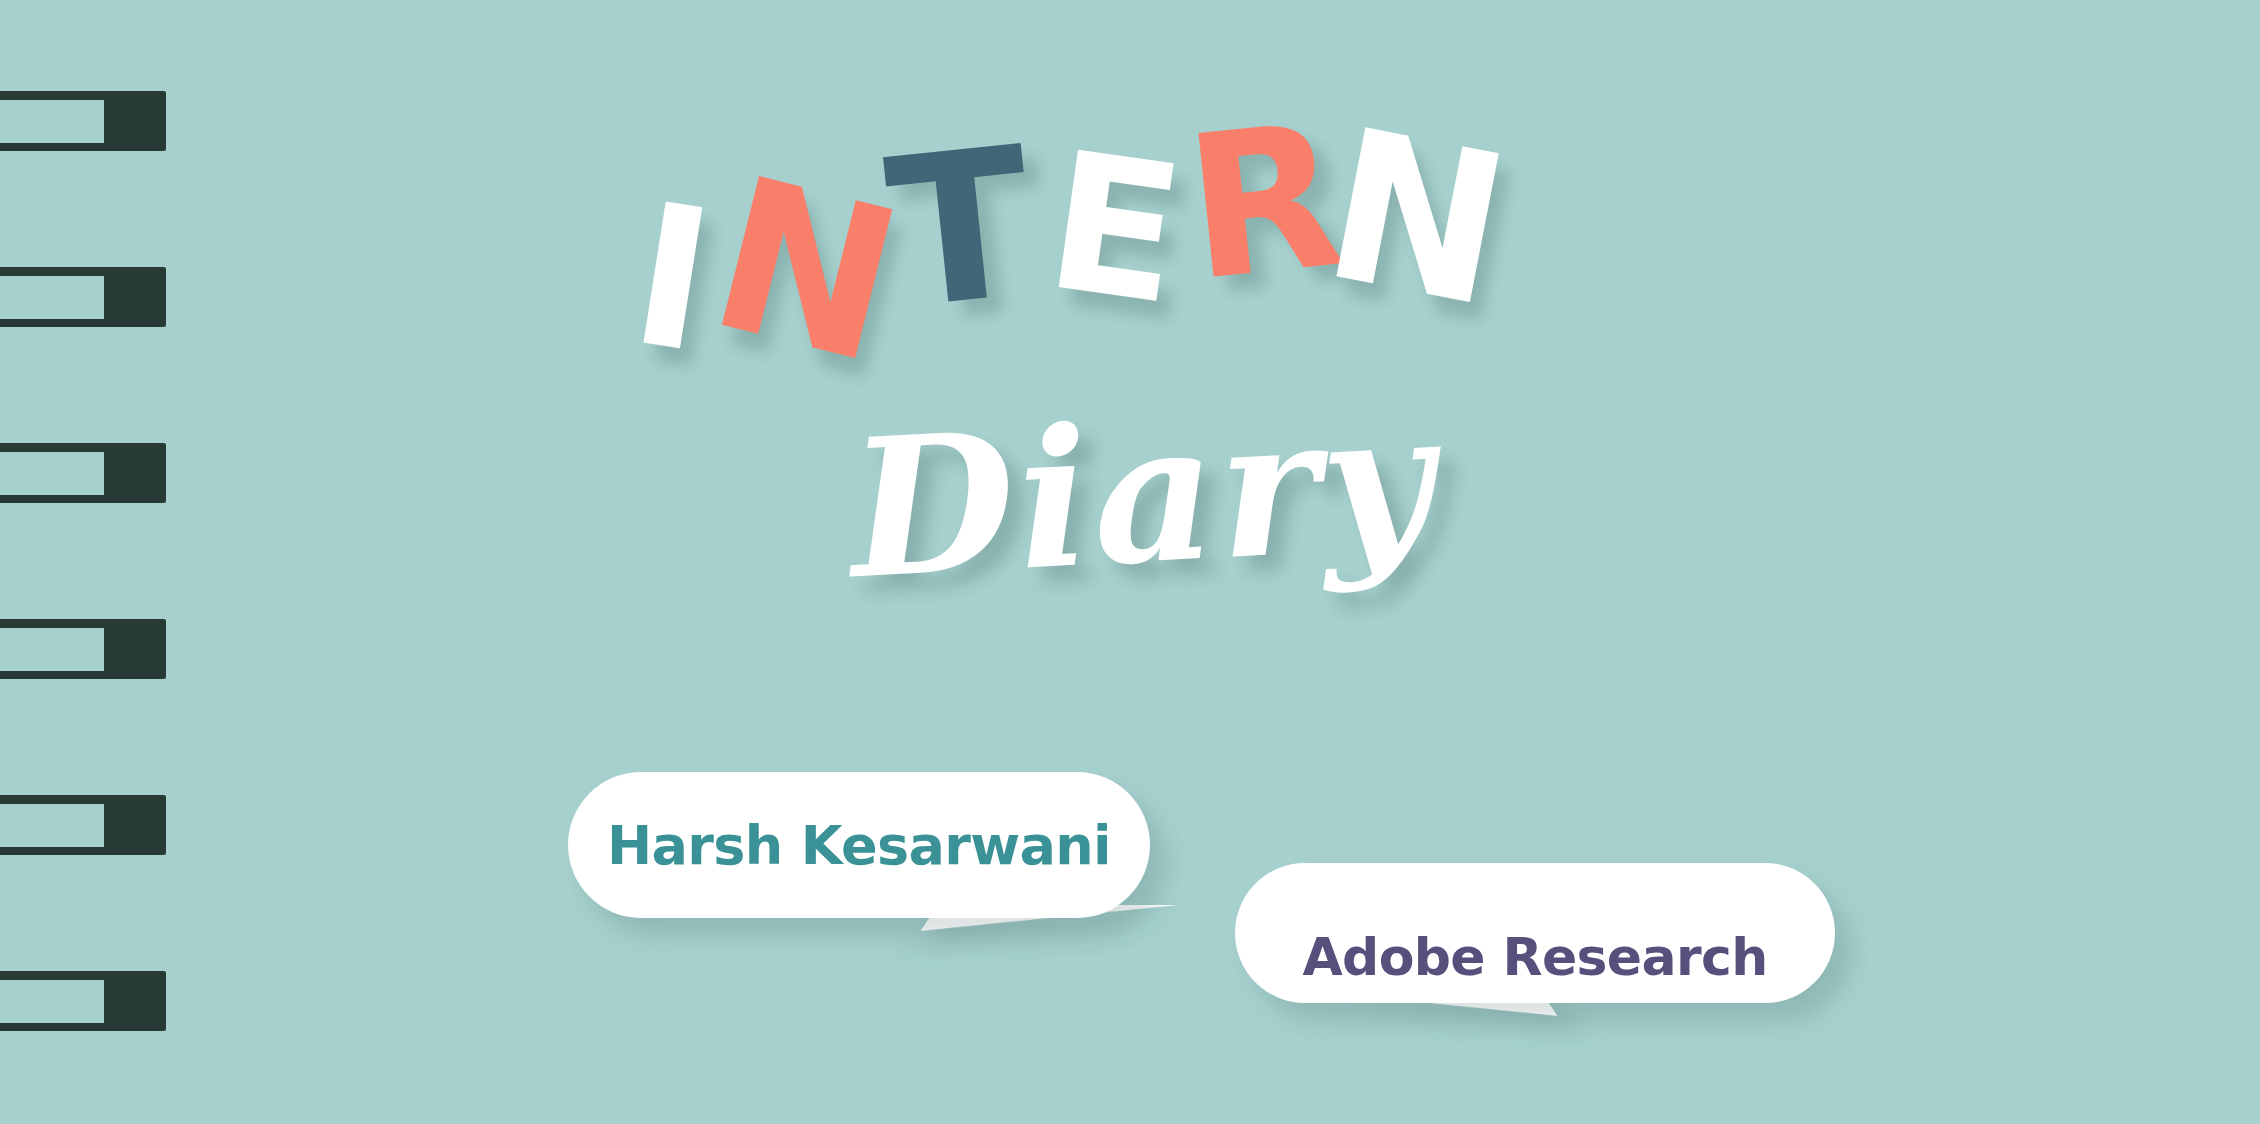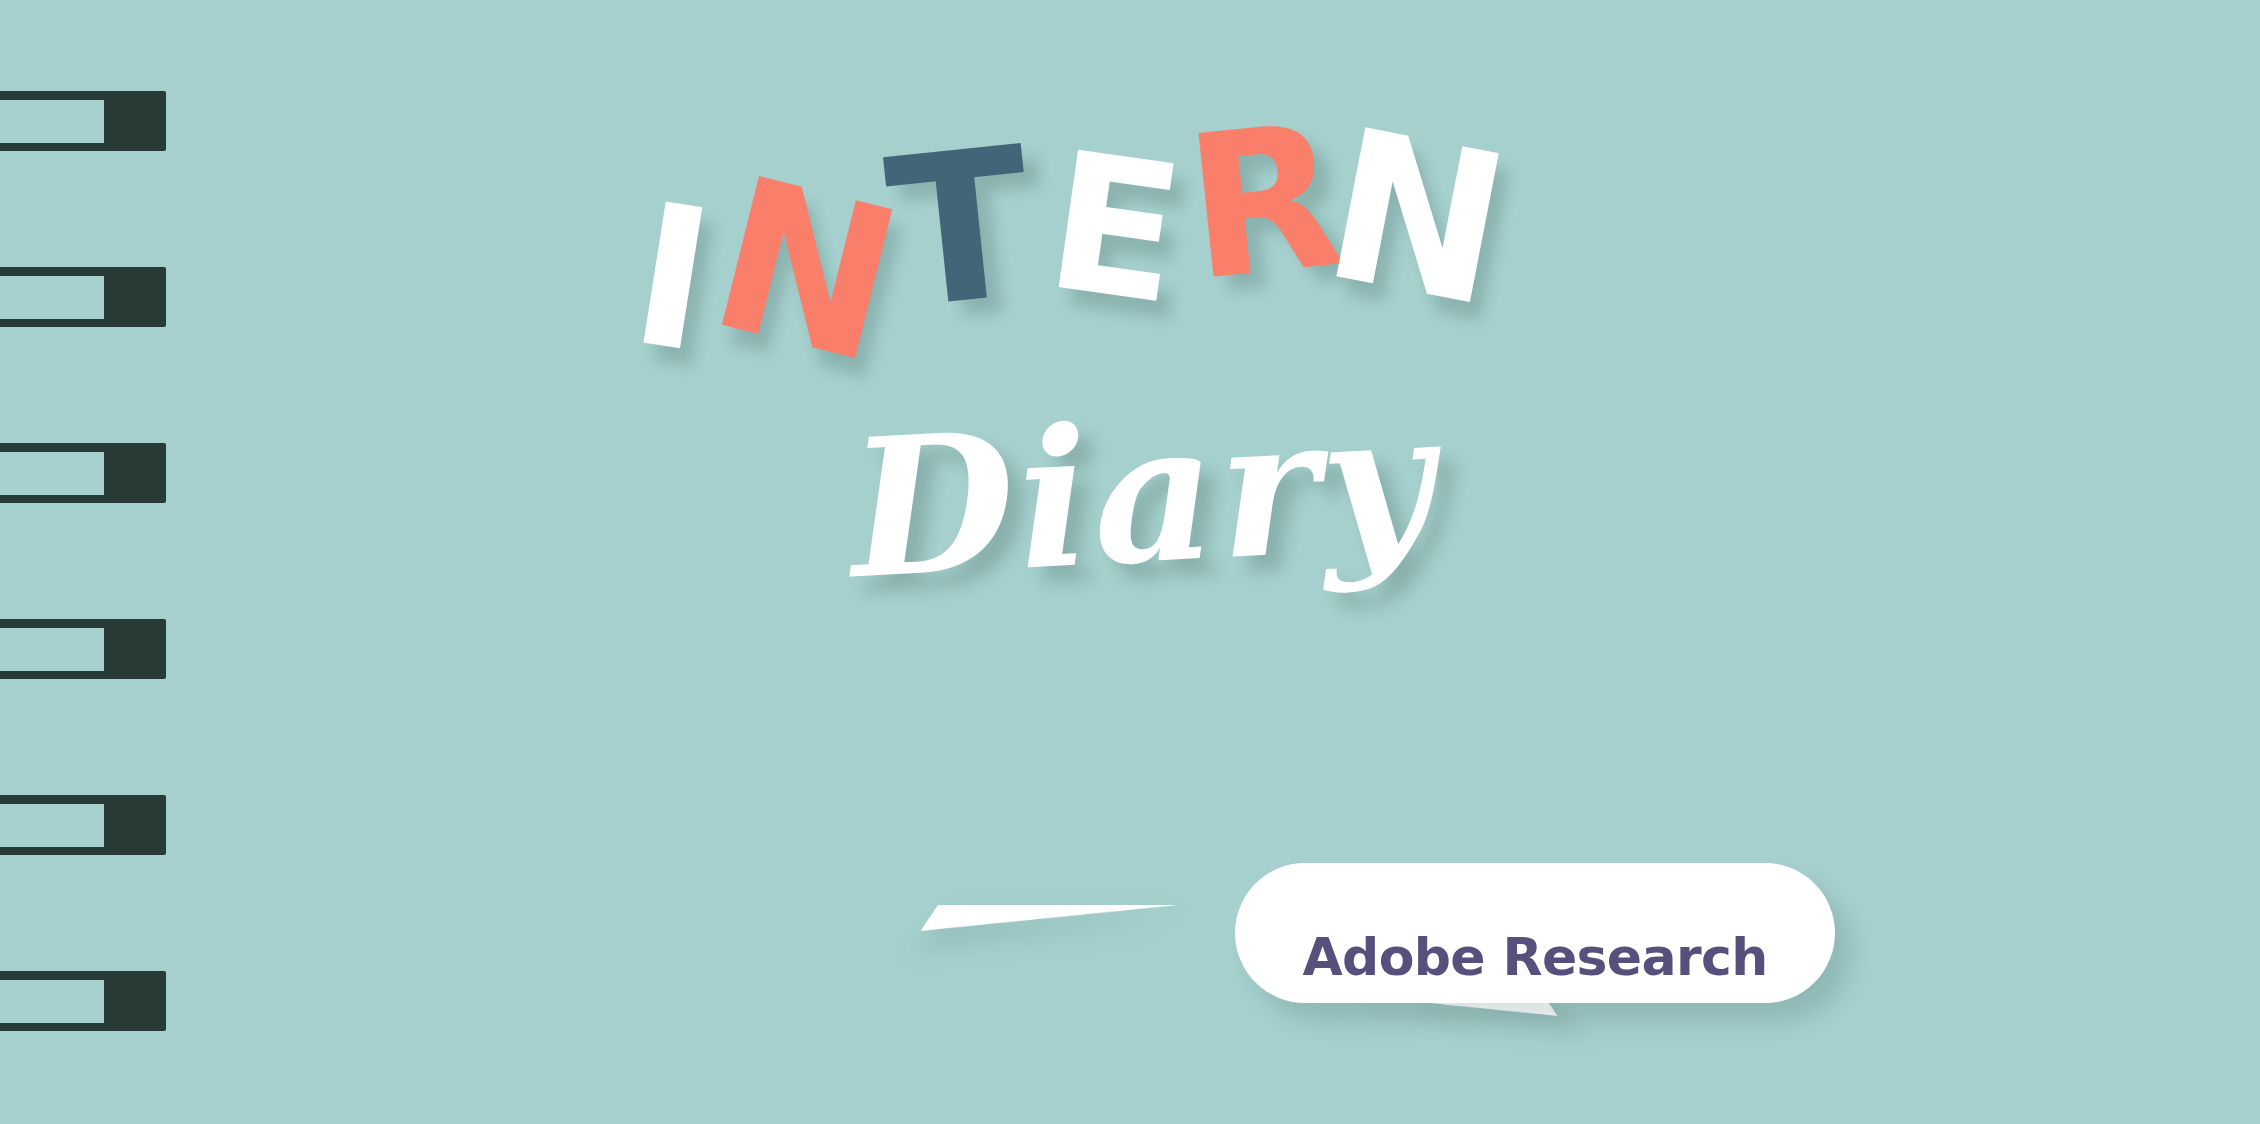--- a/index.html
+++ b/index.html
@@ -182,19 +182,22 @@
       <span class="ltr" style="left: 450px; top: 14px; font-size: 190px; color: rgb(255, 255, 255); transform: rotate(8deg); text-shadow: rgba(40, 70, 70, 0.2) 14px 16px 14px;">E</span>
       <span class="ltr" style="left: 588px; top: -16px; font-size: 198px; color: rgb(250, 127, 107); transform: rotate(-6deg); text-shadow: rgba(40, 70, 70, 0.2) 14px 16px 14px;">R</span>
       <span class="ltr" style="left: 730px; top: -6px; font-size: 208px; color: rgb(255, 255, 255); transform: rotate(11deg); text-shadow: rgba(40, 70, 70, 0.2) 14px 16px 14px;">N</span>
     </div>
 
   <div id="diary">
     <div id="diary-text">Diary</div>
   </div>
 
   <div class="tail" id="tail-name"></div>
+  <div class="bubble" id="bubble-name">
+    <span class="bubble-label">Harsh Kesarwani</span>
+  </div>
 
   <div class="tail" id="tail-org"></div>
   <div class="bubble" id="bubble-org">
     <span class="bubble-label">Adobe Research</span>
   </div>
 
 </div>
 
 </body></html>

